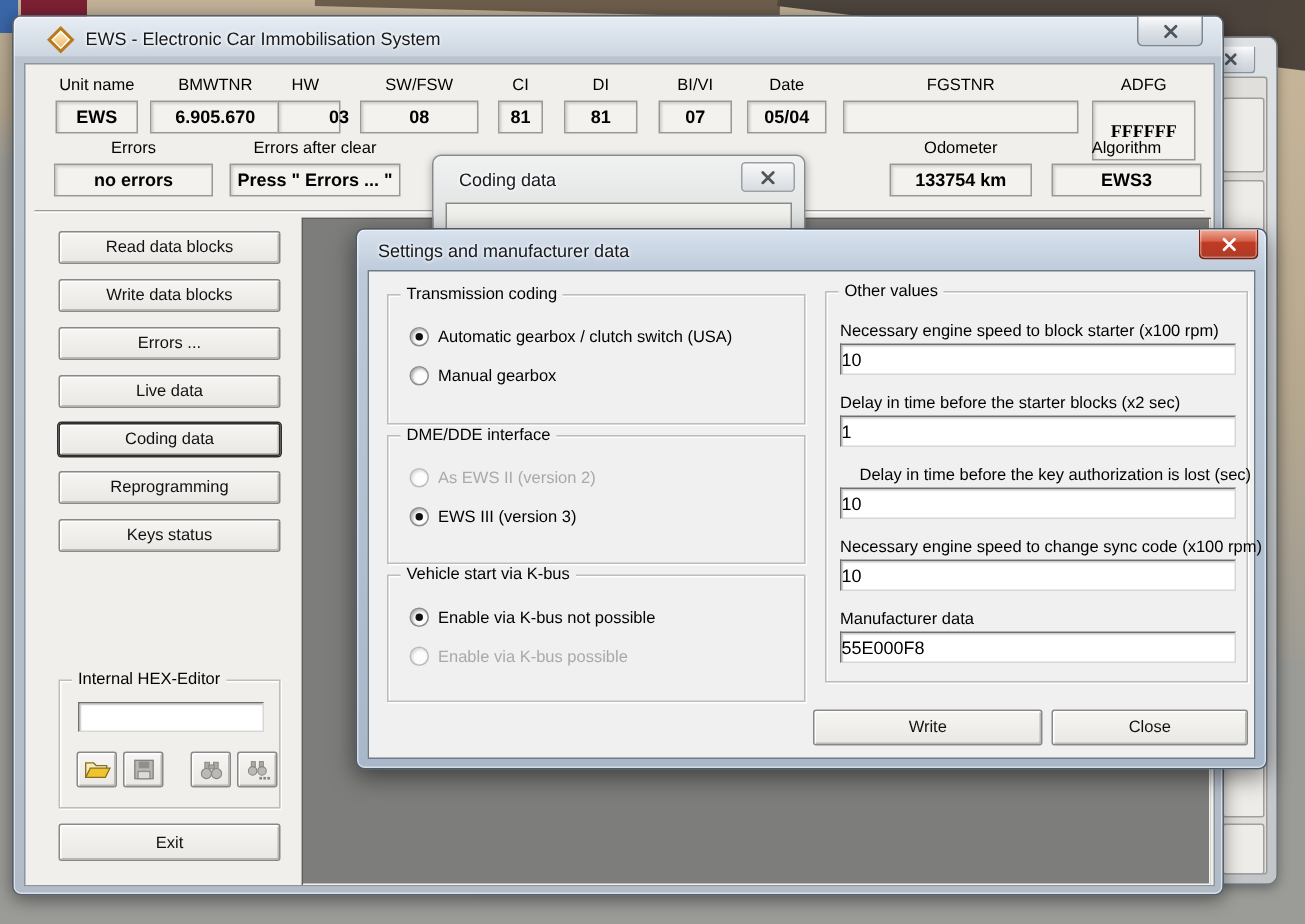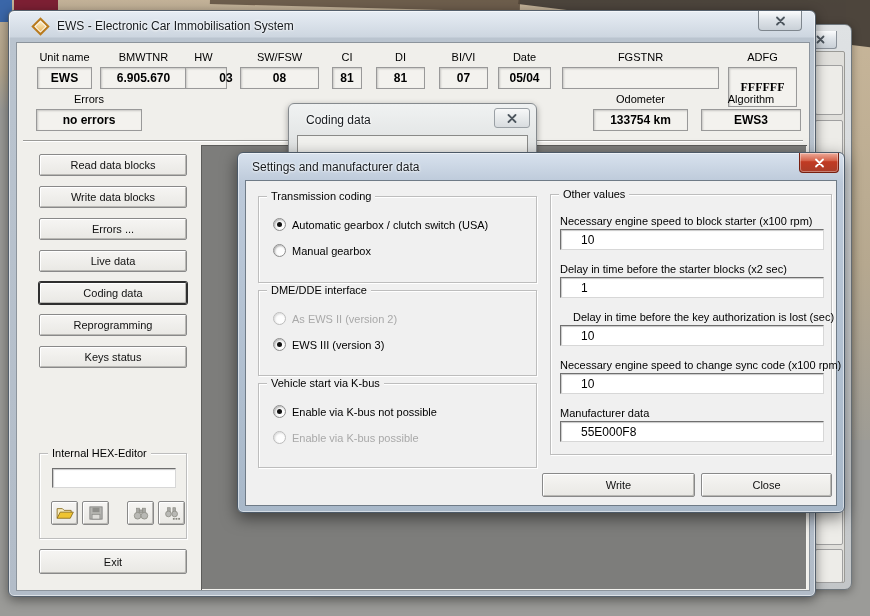--- a/index.html
+++ b/index.html
@@ -46,21 +46,21 @@
     display:flex; align-items:center; justify-content:center; font-weight:bold; font-size:12px; color:#000; }
   .btn3d { background:linear-gradient(180deg,#f6f5f3,#e9e8e4); border:1px solid #898989; border-radius:2px;
     box-shadow:inset 1px 1px 0 #fff, inset -1px -1px 0 #b9b8b4;
     display:flex; align-items:center; justify-content:center; font-size:11px; color:#111; cursor:default; white-space:nowrap; }
   .btn3d.focused { border:1px solid #2f2f2f; box-shadow:0 0 0 1px #2f2f2f, inset 1px 1px 0 #fff, inset -1px -1px 0 #b9b8b4; }
   .btn3d.dis { color:#9a9a96; }
   .groupbox { border:1px solid #bdbdbd; box-shadow:inset 1px 1px 0 #fff, 1px 1px 0 #fff; }
   .gb-title { position:absolute; top:-7px; left:8px; padding:0 4px; font-size:11px; color:#000; background:#f0f0f0; white-space:nowrap; }
   .gb-title.on-main { background:#f0efeb; }
   .tin { background:#fff; border:1px solid #6f6f6f; border-bottom-color:#d7d7d7; border-right-color:#d7d7d7;
-    box-shadow:inset 1px 1px 1px rgba(0,0,0,.22); font-size:12px; color:#000; padding:1px 20px; outline:none; }
+    box-shadow:inset 1px 1px 1px rgba(0,0,0,.22); font-size:12px; color:#000; padding:1px 0; outline:none; }
   .mdi { background:#7d7d7b; box-shadow:inset 1px 1px 0 #5c5c5a, inset -1px -1px 0 #f4f3ef; }
   .sep { border-top:1px solid #9b9b98; border-bottom:1px solid #fff; height:2px; }
 
   .optrow { display:flex; align-items:center; gap:6px; }
   .rd { width:13px; height:13px; border-radius:50%; background:#fdfdfd; border:1px solid #8d8d8d; position:relative; flex:0 0 auto;
     box-shadow:inset 1px 1px 2px rgba(0,0,0,.32), inset -1px -1px 1px #fff; }
   .rd.sel::after { content:""; position:absolute; left:3px; top:3px; width:5px; height:5px; border-radius:50%; background:#111; }
   .rd.dis { border-color:#bcbcbc; box-shadow:inset 1px 1px 2px rgba(0,0,0,.15); }
   .optlabel { font-size:11px; color:#000; white-space:nowrap; }
   .optrow.disabled .optlabel { color:#a9a9a9; }
@@ -148,20 +148,24 @@
     </div>
     <div class="abs" style="left:711px;top:7px;width:69px;">
       <div class="flabel">ADFG</div>
       <div class="sunk" style="height:40px;margin-top:2px;font-family:Liberation Serif, serif;">FFFFFF</div>
     </div>
 
     <div class="abs" style="left:19px;top:49px;width:106px;">
       <div class="flabel">Errors</div>
       <div class="sunk" style="height:22px;margin-top:2px;">no errors</div>
     </div>
+    <div class="abs" style="left:136px;top:49px;width:114px;">
+      <div class="flabel">Errors after clear</div>
+      <div class="sunk" style="height:22px;margin-top:2px;">Press " Errors ... "</div>
+    </div>
     <div class="abs" style="left:576px;top:49px;width:95px;">
       <div class="flabel">Odometer</div>
       <div class="sunk" style="height:22px;margin-top:2px;">133754 km</div>
     </div>
     <div class="abs" style="left:684px;top:49px;width:100px;">
       <div class="flabel">Algorithm</div>
       <div class="sunk" style="height:22px;margin-top:2px;">EWS3</div>
     </div>
 
     <div class="abs sep" style="left:6px;top:97px;width:780px;"></div>

